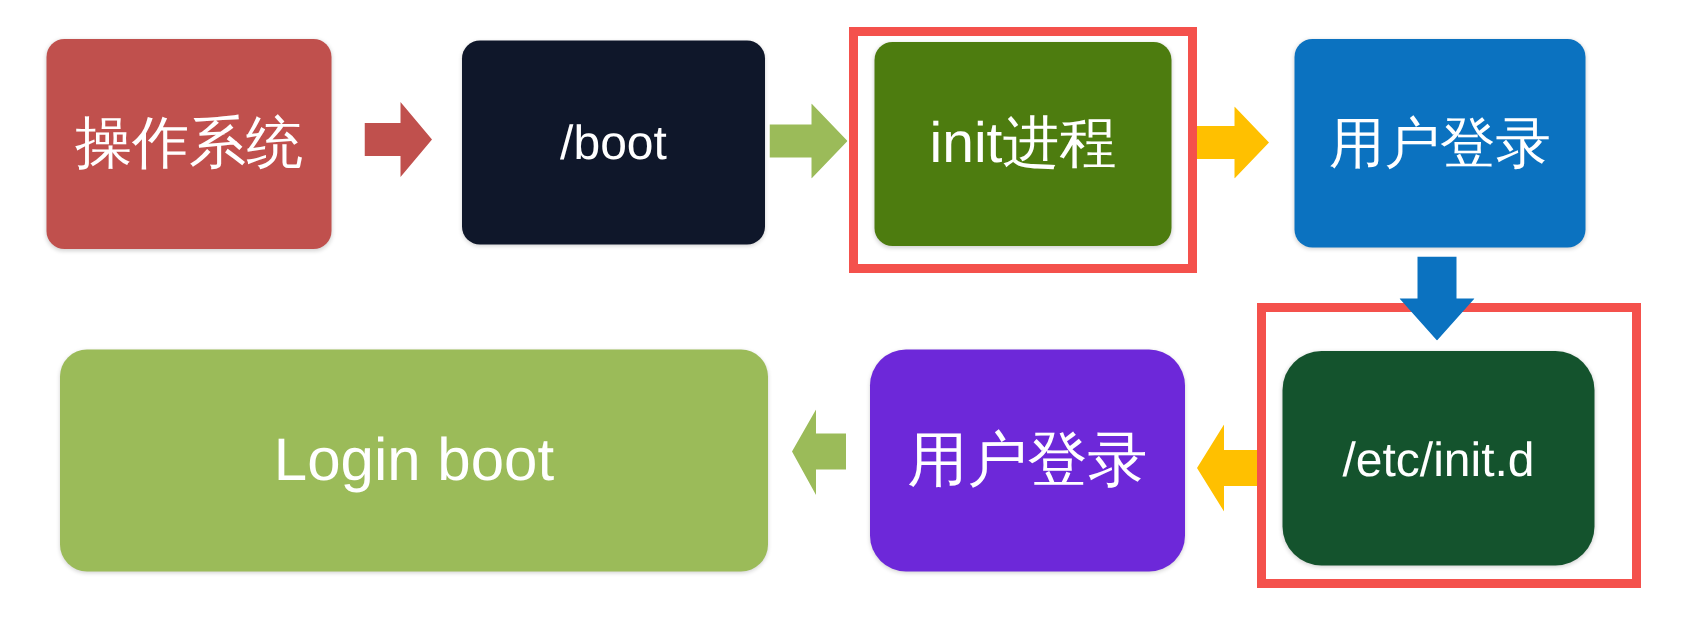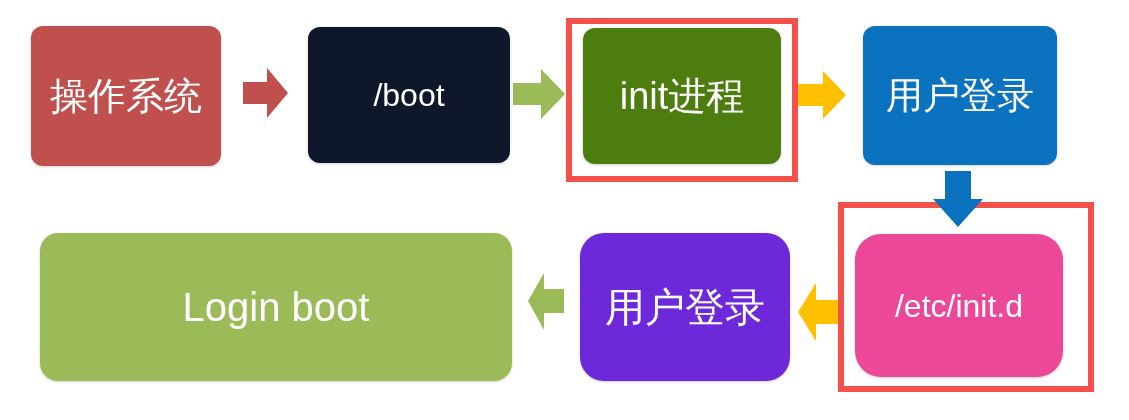--- a/index.html
+++ b/index.html
@@ -64,21 +64,21 @@
   <div class="node" style="left: 863px; top: 26px; width: 194px; height: 139px; border-radius: 12px; font-size: 37px; background: rgb(11, 114, 192);">
     <span>用户登录</span>
   </div>
 
   <div class="hl" style="left: 838px; top: 202px; width: 256px; height: 190px; border-color: rgb(244, 81, 76);"></div>
 
   <svg class="arrow" style="left:933px; top:171px;" width="50" height="56" viewBox="0 0 50 56">
     <polygon points="12,0 38,0 38,28 50,28 25,56 0,28 12,28" fill="#0B72C0"></polygon>
   </svg>
 
-  <div class="node" style="left: 855px; top: 234px; width: 208px; height: 143px; border-radius: 26px; font-size: 32px; background: #ec4899;">
+  <div class="node" style="left: 855px; top: 234px; width: 208px; height: 143px; border-radius: 26px; font-size: 32px; background: #14532d;">
     <span>/etc/init.d</span>
   </div>
 
   <svg class="arrow" style="left:798px; top:283px;" width="40" height="58" viewBox="0 0 40 58">
     <polygon points="40,17 18,17 18,0 0,29 18,58 18,41 40,41" fill="#FFC000"></polygon>
   </svg>
 
   <div class="node" style="left: 580px; top: 233px; width: 210px; height: 148px; border-radius: 24px; font-size: 40px; background: #6d28d9;">
     <span>用户登录</span>
   </div>

